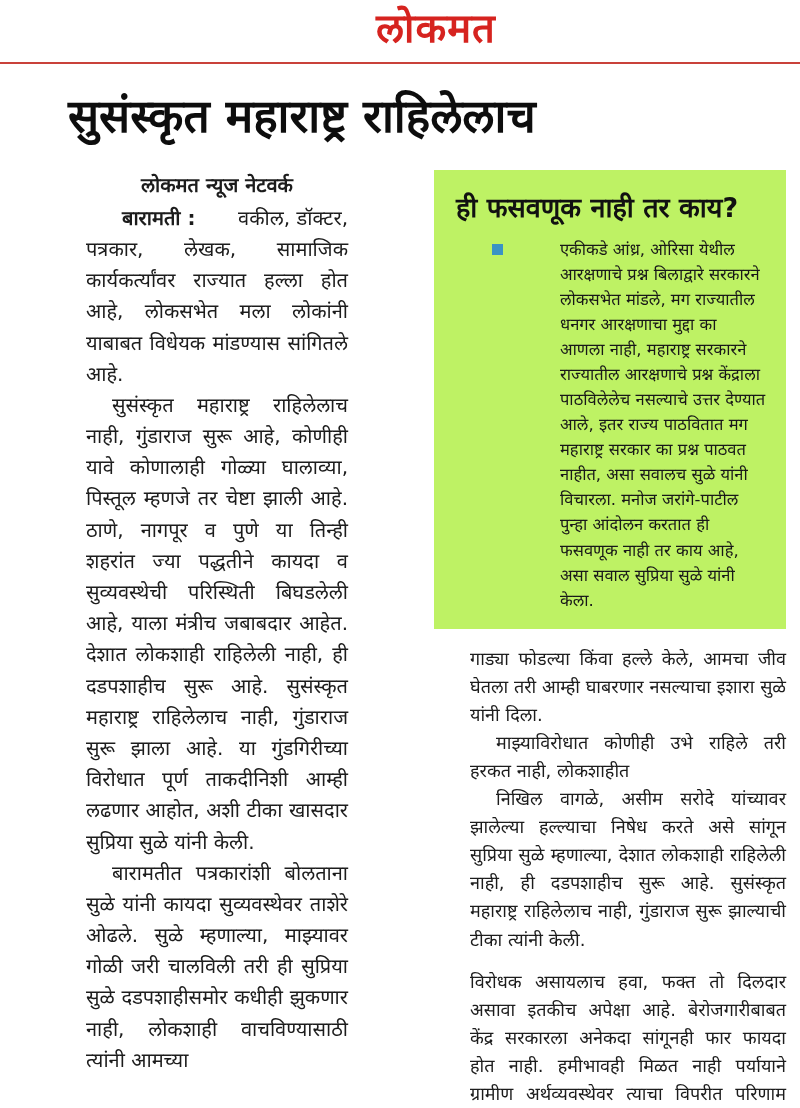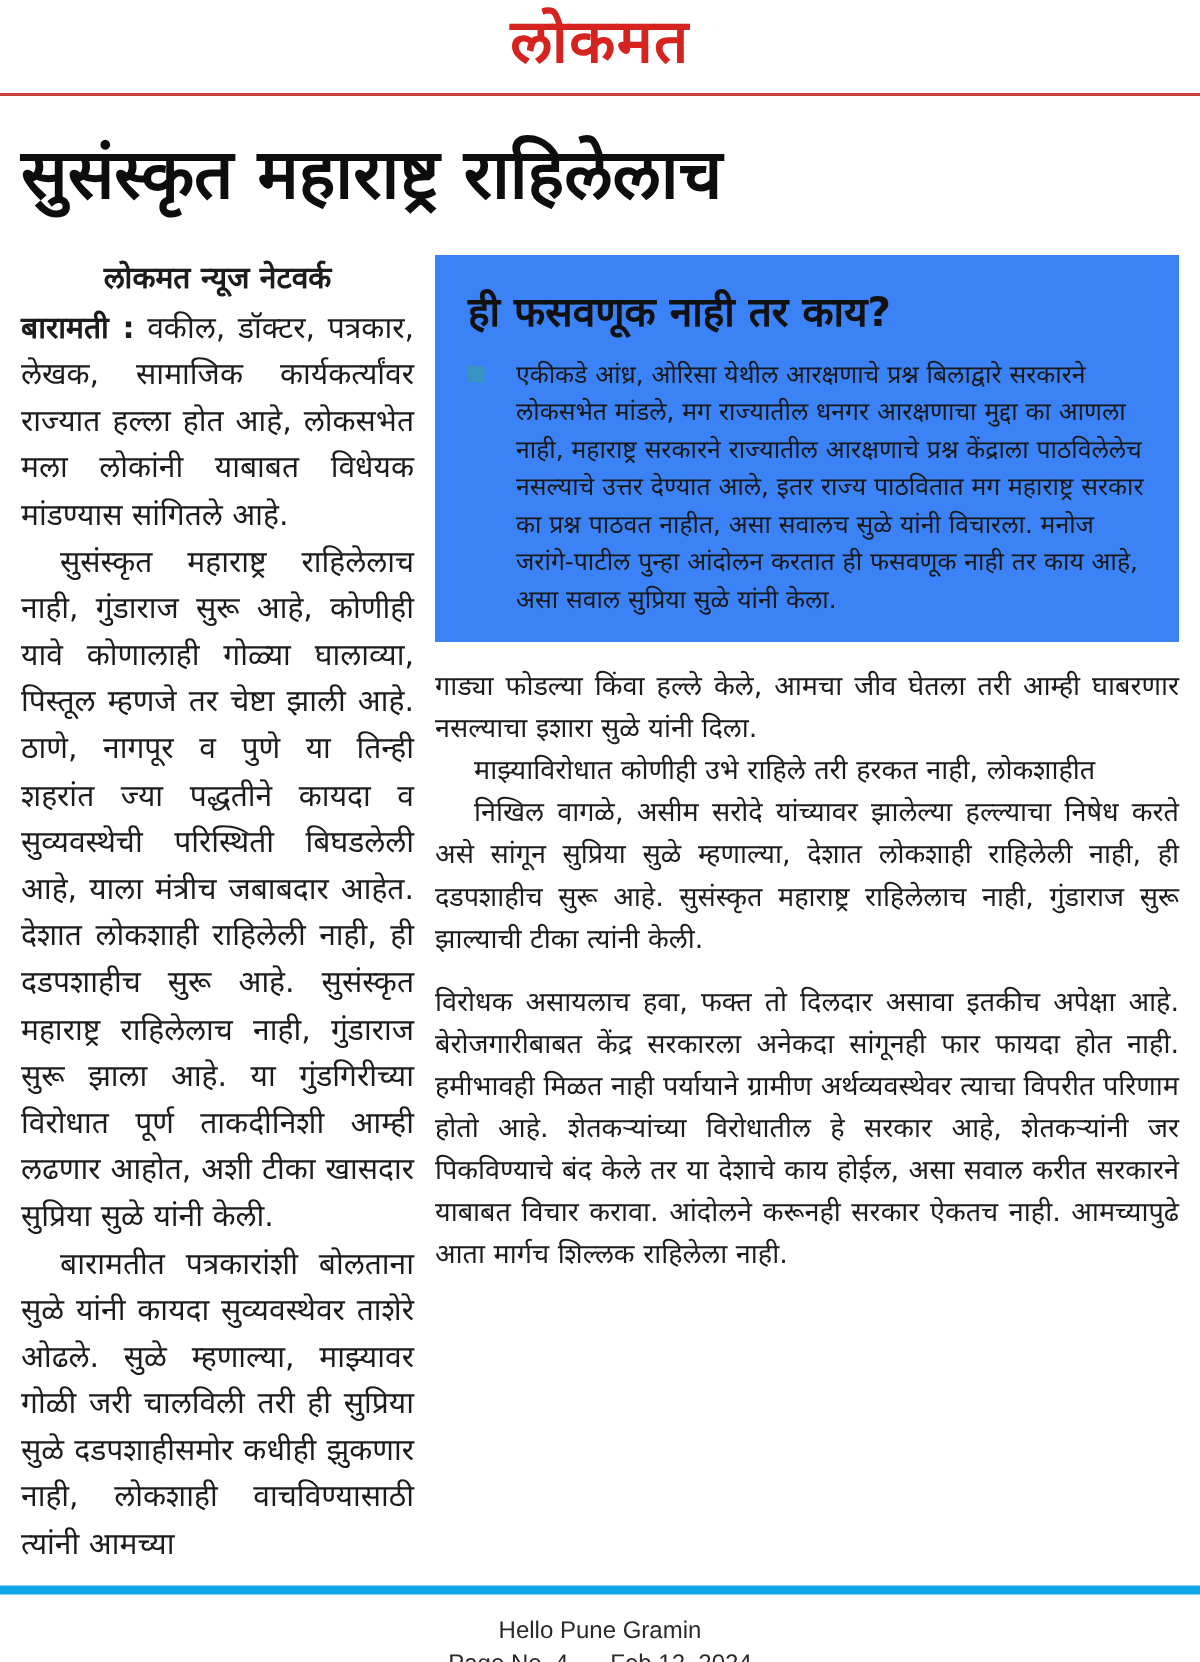--- a/index.html
+++ b/index.html
@@ -1,15 +1,15 @@
 <!DOCTYPE html>
 <html lang="mr"><head>
 <meta charset="utf-8">
 <style>
-  * { box-sizing: border-box; }
+  * { box-sizing: border-box; margin-left: 36px; }
   html, body { margin: 0; padding: 0; }
   body {
     width: 800px;
     height: 1108px;
     background: #ffffff;
     font-family: "DejaVu Sans", sans-serif;
     color: #1c1c1c;
     overflow: hidden;
   }
   .masthead { text-align: center; padding-top: 6px; }
@@ -21,21 +21,21 @@
     line-height: 1.1;
     letter-spacing: 1px;
   }
   .red-rule {
     border: 0;
     border-top: 2px solid #c9413a;
     margin: 12px 0 0 0;
   }
   .headline {
     margin: 0;
-    padding: 16px 16px 6px 14px;
+    padding: 16px 16px 6px 32px;
     font-size: 46px;
     line-height: 1.6;
     font-weight: 700;
     color: #0d0d0d;
   }
   .content {
     display: flex;
     gap: 14px;
     padding: 10px 14px 0 14px;
     align-items: flex-start;
@@ -50,21 +50,21 @@
   .byline {
     text-align: center;
     font-weight: 700;
     margin: 0 0 2px 0;
   }
   .para { margin: 0; }
   .para.indent { text-indent: 26px; }
   .lead-label { font-weight: 700; }
   .right-region { flex: 1 1 auto; display: flex; flex-direction: column; }
   .info-box {
-    background: #3b82f6;
+    background: #bef264;
     padding: 18px 20px 16px 22px;
   }
   .info-box-heading {
     margin: 0 0 12px 0;
     font-size: 27px;
     font-weight: 700;
     color: #111111;
   }
   .bullet-item {
     display: flex;

